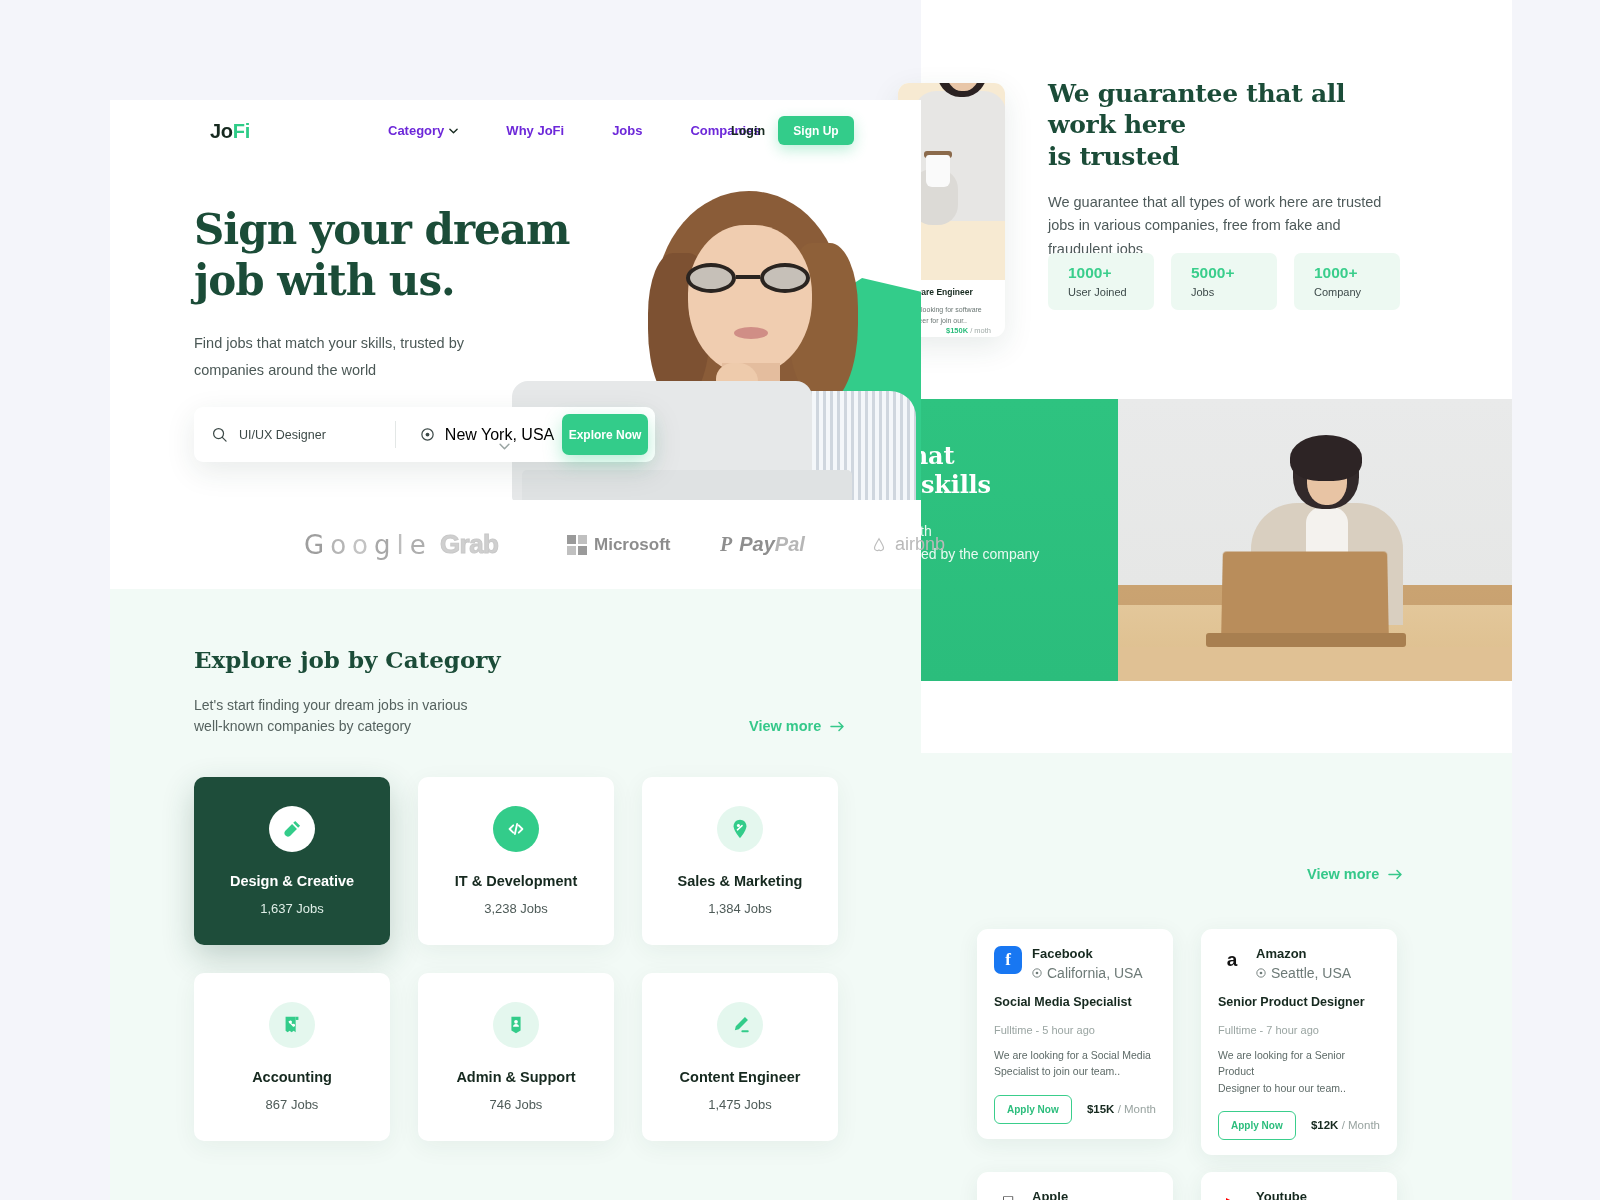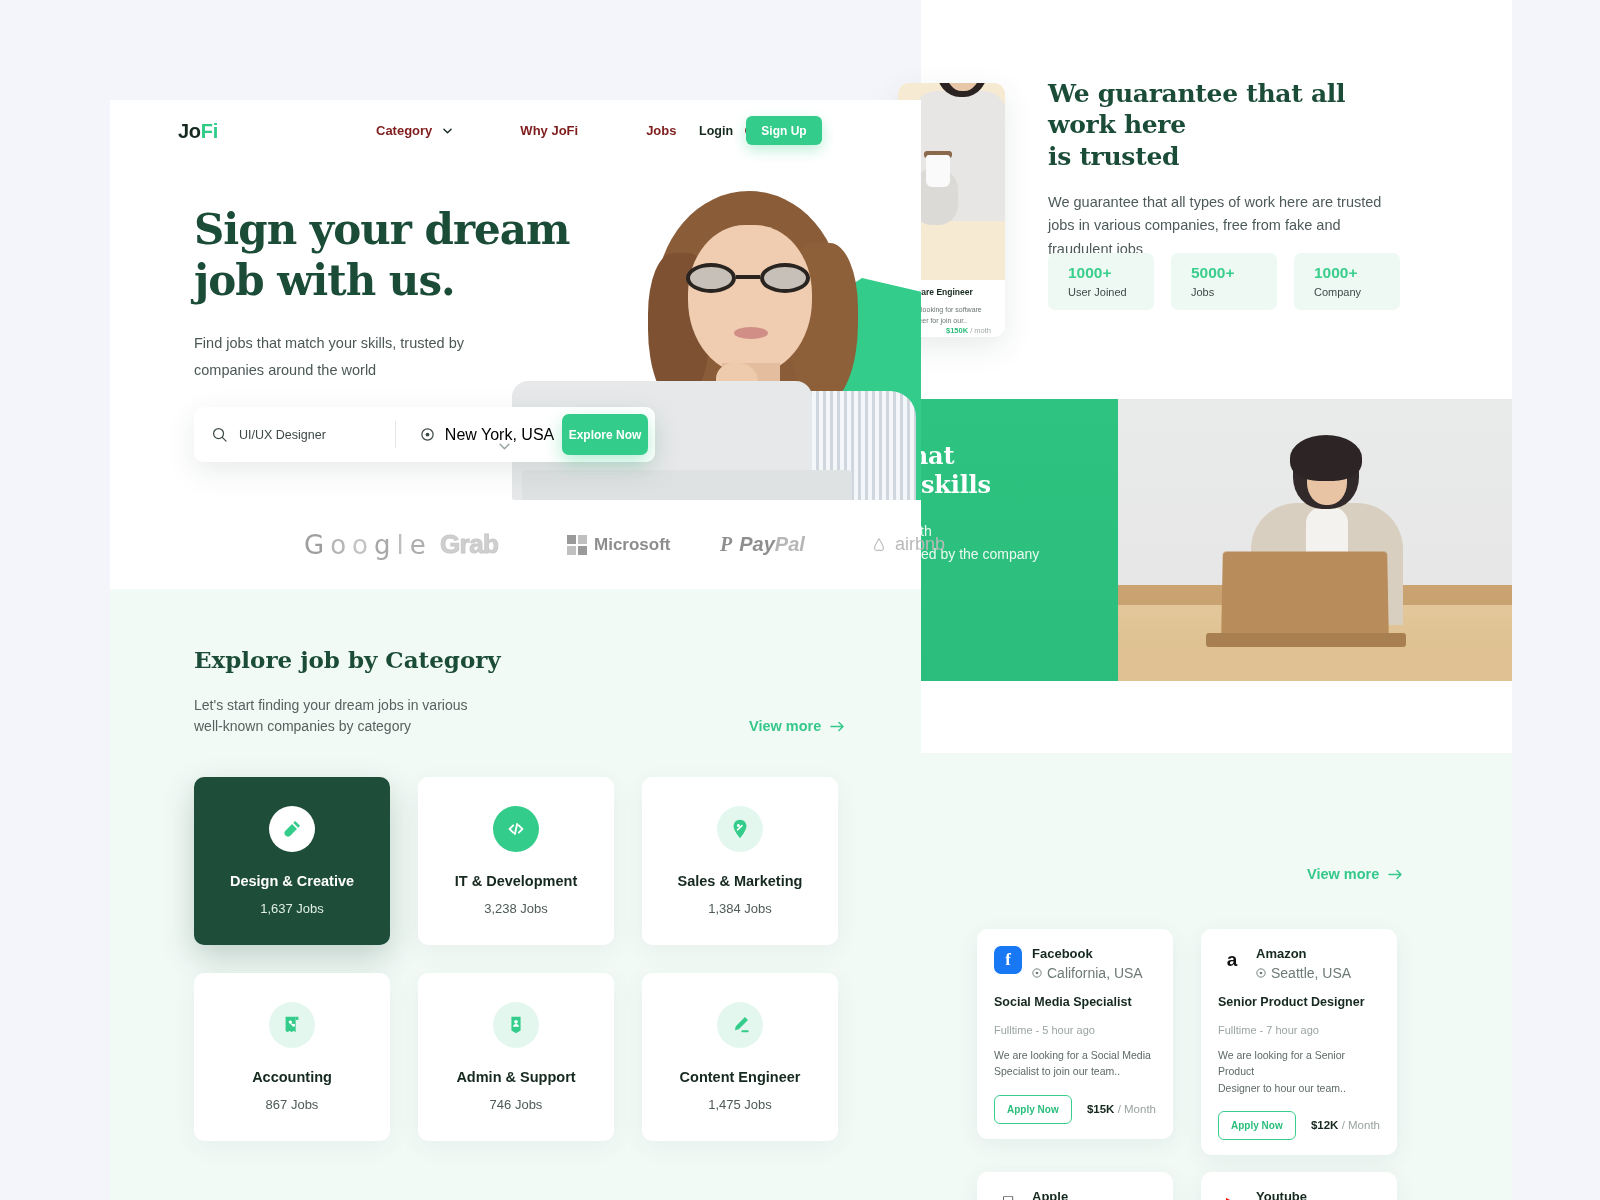--- a/index.html
+++ b/index.html
@@ -118,27 +118,27 @@
   .jc-pay { font-size:11.5px; color:#16291f; font-weight:700; }
   .jc-pay span { color:#98a3a0; font-weight:400; }
 
   
   .panel-main {
     position:absolute; left:110px; top:100px; width:811px; height:489px;
     background:#ffffff; overflow:hidden;
   }
 
   
-  .nav { position:absolute; left:94px; top:100px; width:811px; height:62px; }
+  .nav { position:absolute; left:126px; top:100px; width:811px; height:62px; }
   .logo { position:absolute; left:84px; top:20px; font-size:20px; font-weight:700;
           color:#16291f; letter-spacing:-.3px; }
   .logo i { color:#2ecc87; font-style:normal; }
   .nav-links { position:absolute; left:262px; top:23px; display:flex; gap:48px; }
-  .nav-links a { font-size:13px; font-weight:700; color:#7f1d1d; text-decoration:none;
-                 display:flex; align-items:center; gap:11px; cursor:pointer;margin-left:20px; }
+  .nav-links a { font-size:13px; font-weight:700; color:#6d28d9; text-decoration:none;
+                 display:flex; align-items:center; gap:5px; cursor:pointer; }
   .login { position:absolute; left:605px; top:24px; font-size:12.5px; font-weight:600; color:#16291f; cursor:pointer;}
   .signup {
     position:absolute; left:652px; top:16px; width:76px; height:29px;
     background:#33cc8a; color:#fff; border:none; border-radius:6px;
     font-size:12px; font-weight:700; cursor:pointer;
     font-family:"Liberation Sans", sans-serif;
     box-shadow: 0 5px 14px rgba(51,204,138,.32);
   }
 
   

